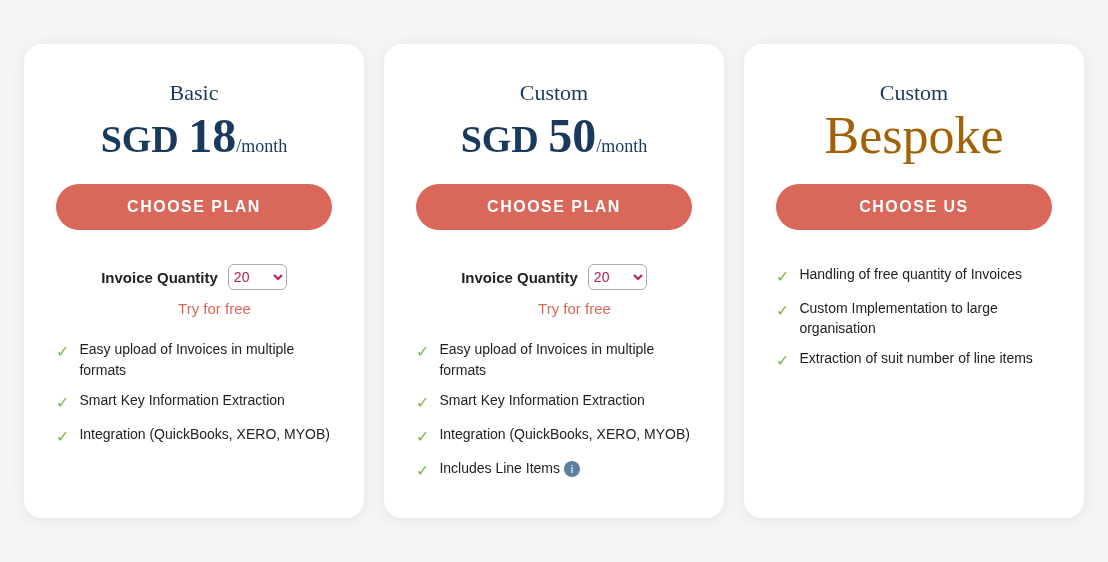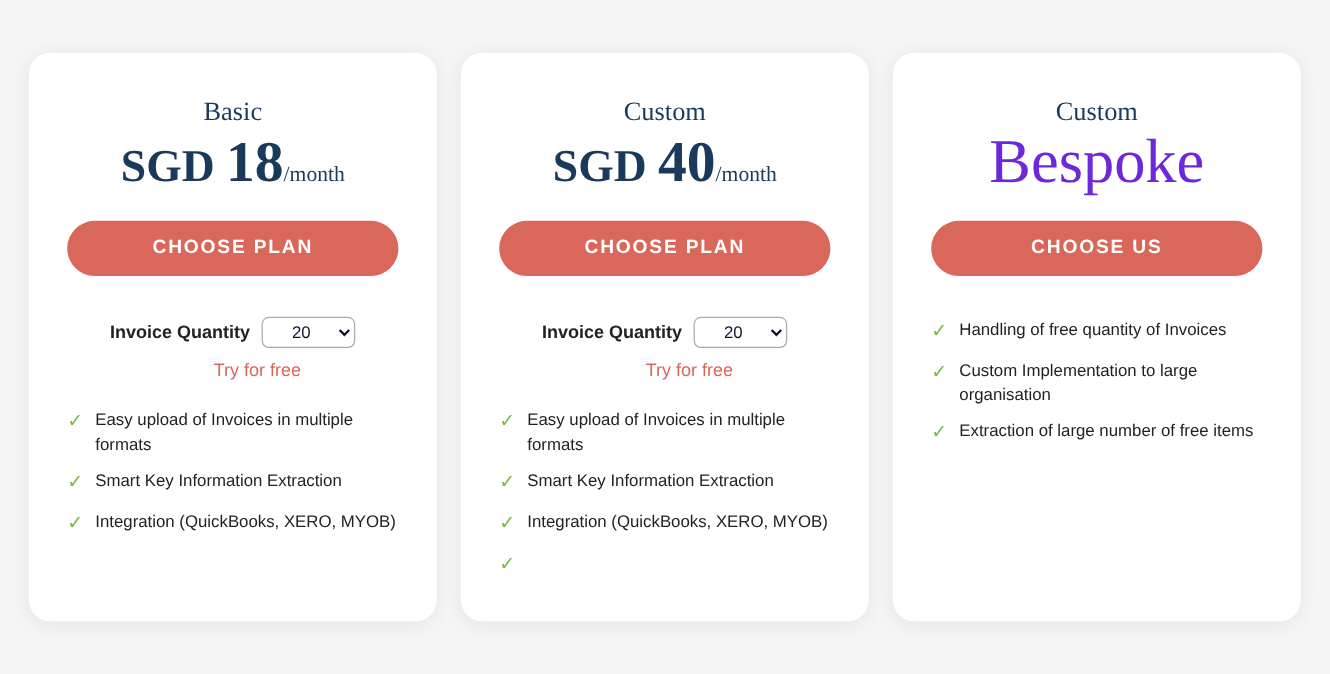--- a/index.html
+++ b/index.html
@@ -55,21 +55,21 @@
     }
     .plan-price .amount {
       font-size: 48px;
       font-weight: bold;
     }
     .plan-price .period {
       font-size: 18px;
       font-weight: normal;
     }
     .bespoke-title {
-      color: #6d28d9;
+      color: #a16207;
       font-size: 52px;
       font-family: Georgia, serif;
       font-weight: normal;
       text-align: center;
       margin-bottom: 22px;
       line-height: 1;
     }
     .choose-btn {
       background: #d9675a;
       color: #fff;
@@ -90,25 +90,25 @@
       gap: 10px;
       margin-bottom: 10px;
       font-size: 15px;
       font-weight: bold;
       color: #222;
       font-family: Arial, sans-serif;
     }
     .qty-select {
       border: 1.5px solid #aaa;
       border-radius: 6px;
-      padding: 3px 20px 3px 20px;
+      padding: 3px 20px 3px 1px;
       font-size: 14px;
       appearance: auto;
       background: #fff;
-      color: #0f172a;
+      color: #be185d;
       cursor: pointer;
     }
     .try-free {
       color: #d9675a;
       font-size: 15px;
       font-family: Arial, sans-serif;
       margin-bottom: 22px;
       cursor: pointer;
       margin-left: 41px;
     }
@@ -172,21 +172,21 @@
           <span>Smart Key Information Extraction</span>
         </li>
         <li class="feature-item">
           <span class="check-icon">✓</span>
           <span>Integration (QuickBooks, XERO, MYOB)</span>
         </li>
       </ul>
     </div>
     <div class="pricing-card">
       <div class="plan-type">Custom</div>
-      <div class="plan-price"><span class="currency">SGD </span><span class="amount">40</span><span class="period">/month</span></div>
+      <div class="plan-price"><span class="currency">SGD </span><span class="amount">50</span><span class="period">/month</span></div>
       <button class="choose-btn">CHOOSE PLAN</button>
       <div class="invoice-qty">
         <span>Invoice Quantity</span>
         <select class="qty-select"><option value="20">20</option><option value="30">30</option><option value="40">40</option><option value="50">50</option></select>
       </div>
       <div class="try-free">Try for free</div>
       <ul class="features-list">
         <li class="feature-item">
           <span class="check-icon">✓</span>
           <span>Easy upload of Invoices in multiple formats</span>
@@ -194,35 +194,36 @@
         <li class="feature-item">
           <span class="check-icon">✓</span>
           <span>Smart Key Information Extraction</span>
         </li>
         <li class="feature-item">
           <span class="check-icon">✓</span>
           <span>Integration (QuickBooks, XERO, MYOB)</span>
         </li>
         <li class="feature-item">
           <span class="check-icon">✓</span>
+          <span>Includes Line Items<span class="info-icon">i</span></span>
         </li>
       </ul>
     </div>
     <div class="pricing-card">
       <div class="plan-type">Custom</div>
       <div class="bespoke-title">Bespoke</div>
       <button class="choose-btn">CHOOSE US</button>
       <ul class="features-list">
         <li class="feature-item">
           <span class="check-icon">✓</span>
           <span>Handling of free quantity of Invoices</span>
         </li>
         <li class="feature-item">
           <span class="check-icon">✓</span>
           <span>Custom Implementation to large organisation</span>
         </li>
         <li class="feature-item">
           <span class="check-icon">✓</span>
-          <span>Extraction of large number of free items</span>
+          <span>Extraction of suit number of line items</span>
         </li>
       </ul>
     </div>
   </div>
 
 </body></html>

